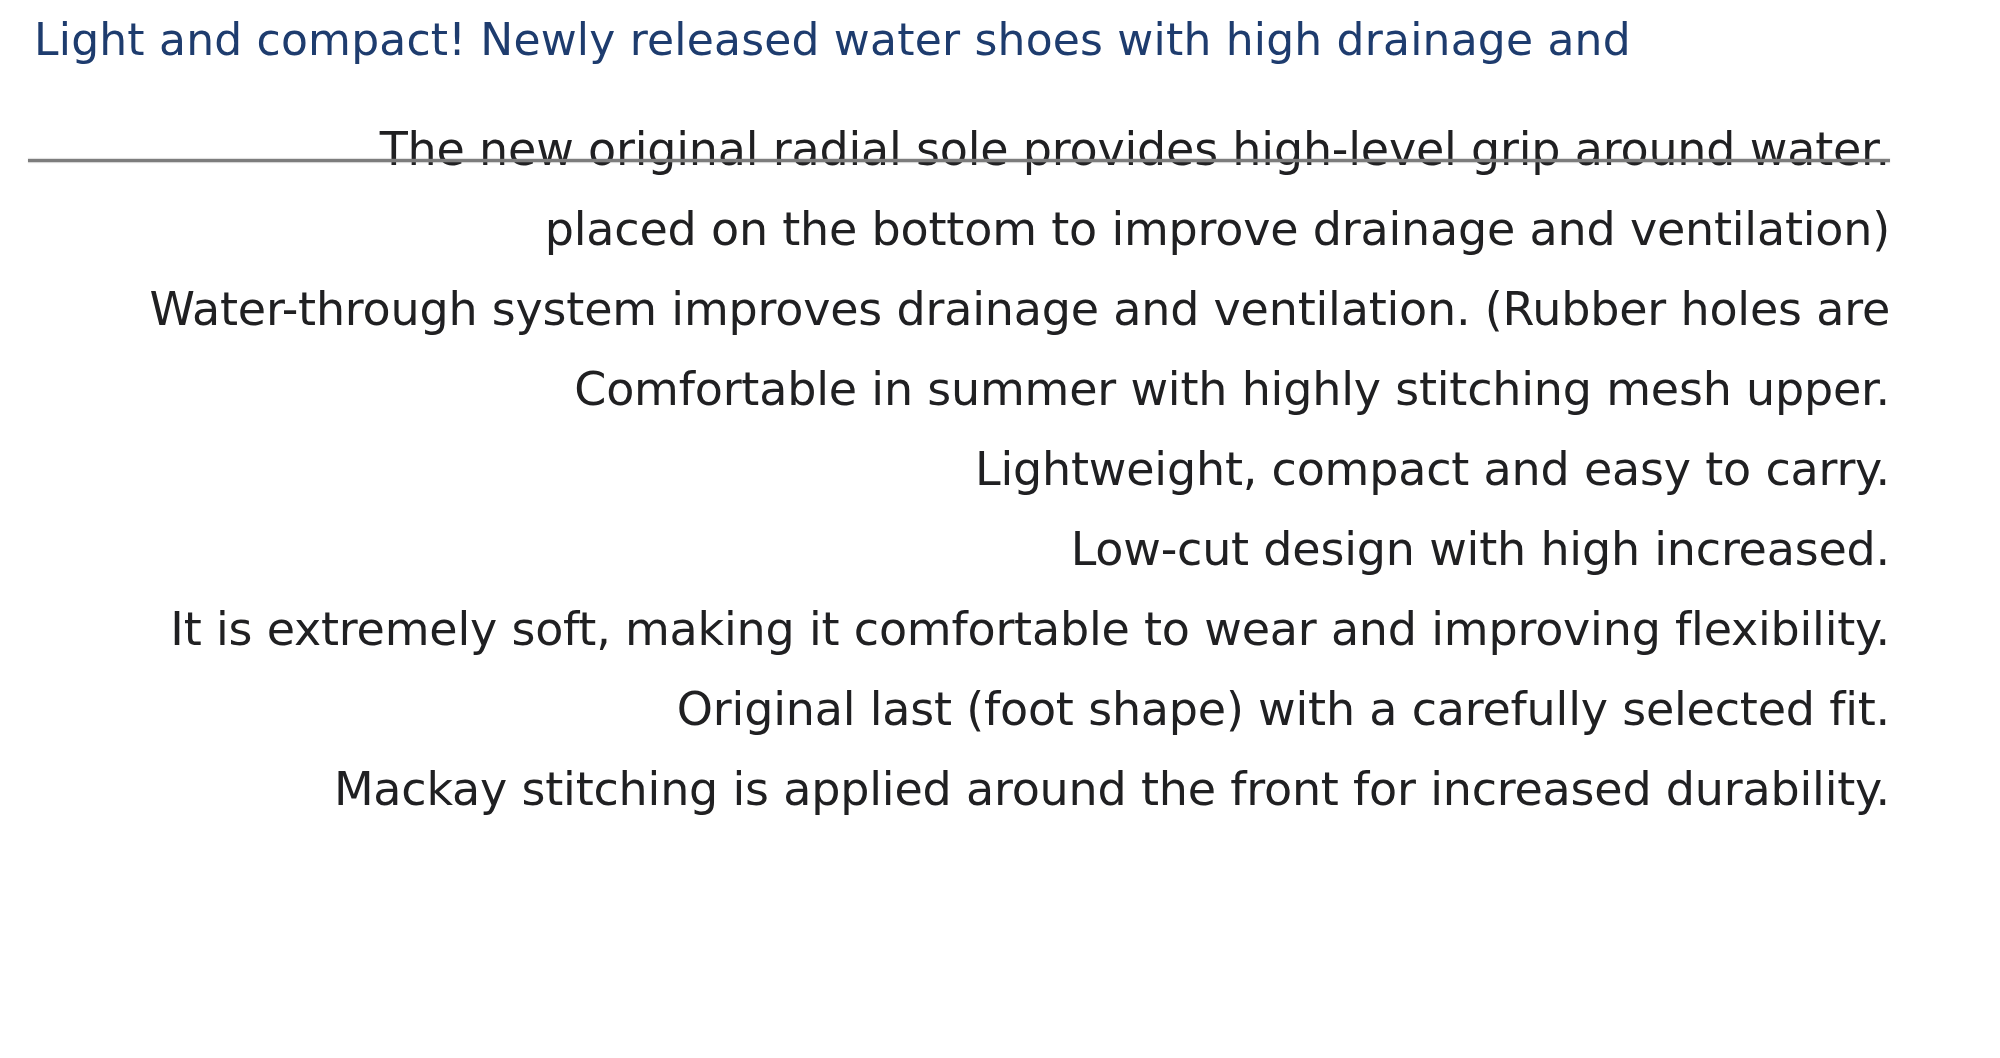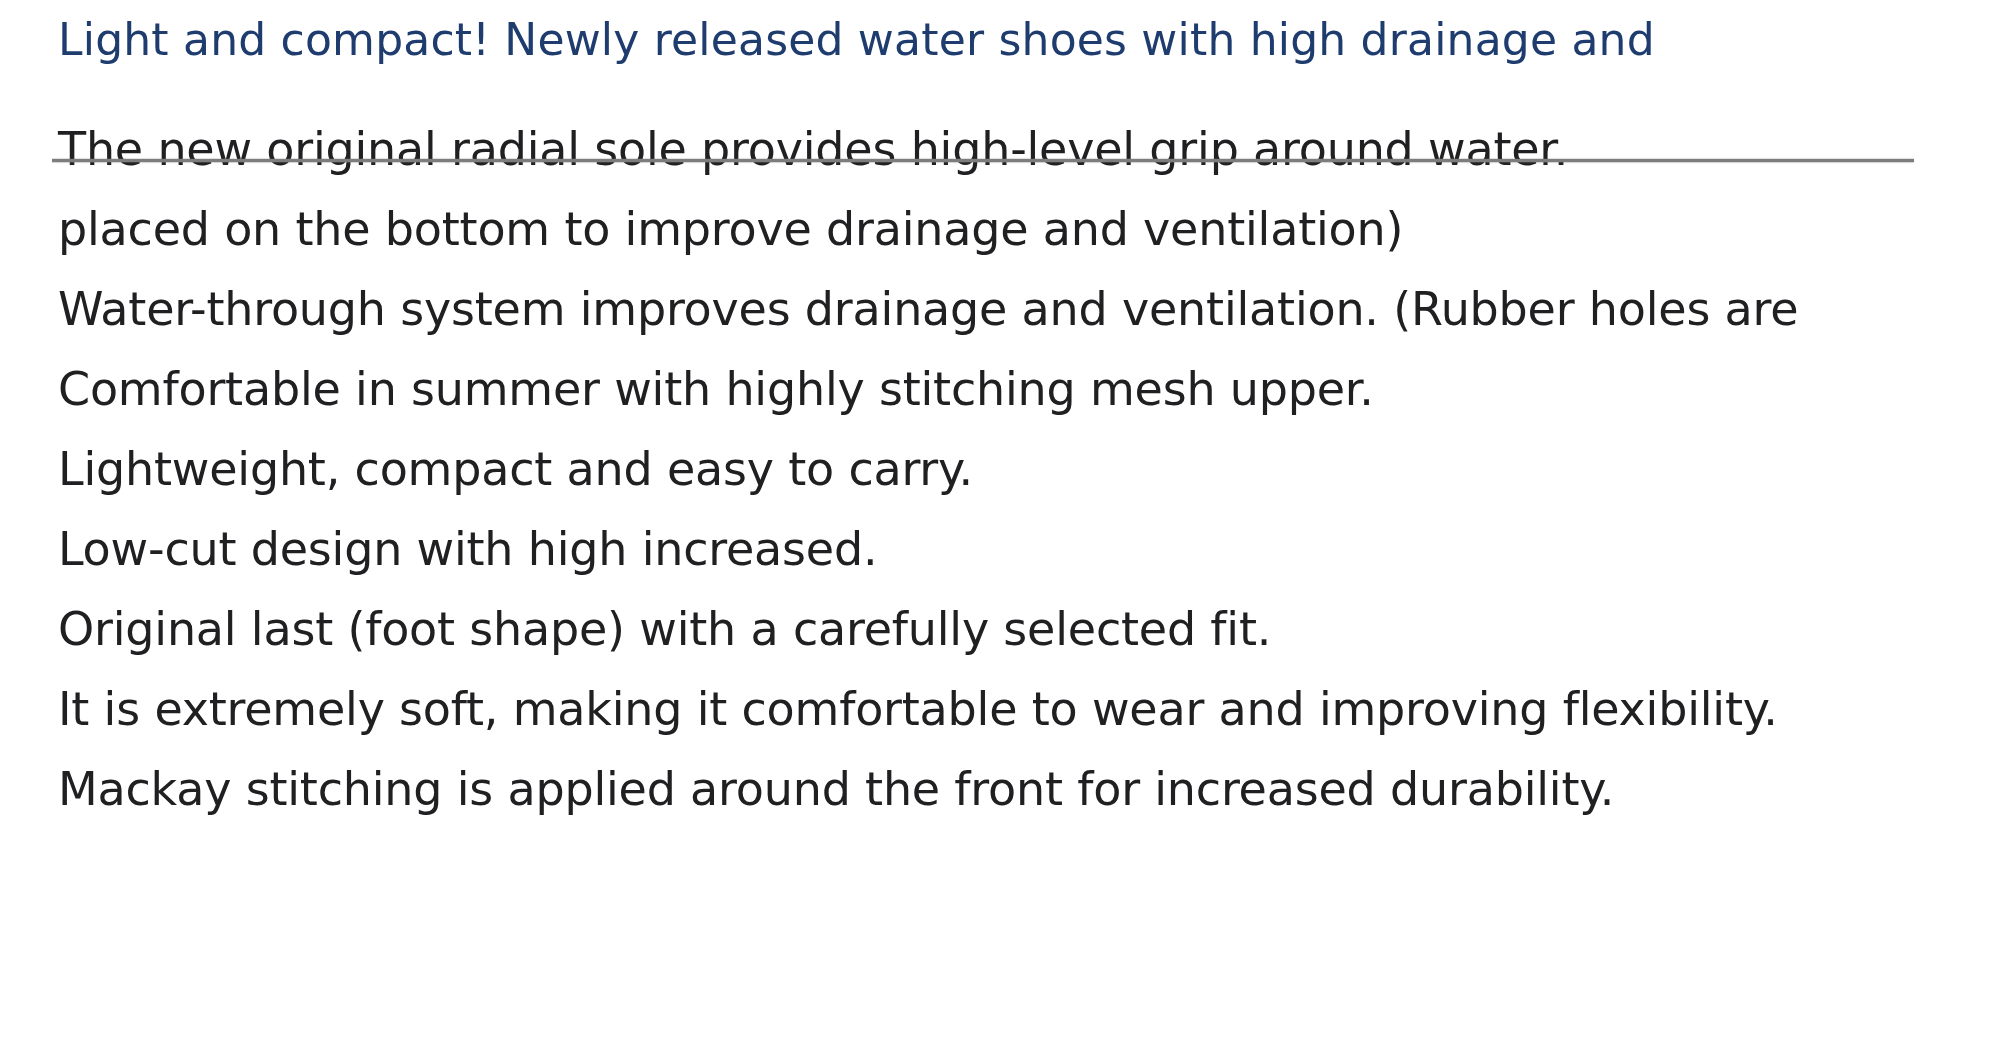--- a/index.html
+++ b/index.html
@@ -11,21 +11,20 @@
     width: 2000px;
     height: 1058px;
     overflow: hidden;
     font-family: "DejaVu Sans", sans-serif;
   }
   .page {
     position: relative;
     width: 1924px;
     height: 1058px;
     background: var(--bg-color, #ffffff);
-    margin-left: 24px;
   }
   .content {
     padding: 0 34px;
   }
   .title {
     padding-top: 7px;
     font-size: 44px;
     line-height: 65px;
     font-weight: 400;
     letter-spacing: 0.2px;
@@ -53,39 +52,40 @@
   
   .description {
     margin-top: 37px;
   }
   .description-line {
     font-size: 46px;
     line-height: 80px;
     color: var(--body-color, #202022);
     letter-spacing: -0.2px;
     white-space: nowrap;
+    text-align: right;
   }
 </style>
 </head>
 <body>
 
 <div class="page">
   <div class="content">
 
     <a class="title">
       <span class="title-line">Light and compact! Newly released water shoes with high drainage and</span>
     </a>
 
     <div class="description">
       <div class="description-line">The new original radial sole provides high-level grip around water.</div>
       <div class="description-line">placed on the bottom to improve drainage and ventilation)</div>
       <div class="description-line">Water-through system improves drainage and ventilation. (Rubber holes are</div>
       <div class="description-line">Comfortable in summer with highly stitching mesh upper.</div>
       <div class="description-line">Lightweight, compact and easy to carry.</div>
       <div class="description-line">Low-cut design with high increased.</div>
+      <div class="description-line">It is extremely soft, making it comfortable to wear and improving flexibility.</div>
       <div class="description-line">Original last (foot shape) with a carefully selected fit.</div>
-      <div class="description-line">It is extremely soft, making it comfortable to wear and improving flexibility.</div>
       <div class="description-line">Mackay stitching is applied around the front for increased durability.</div>
     </div>
   </div>
 
   <div class="divider"></div>
 </div>
 
 </body></html>

